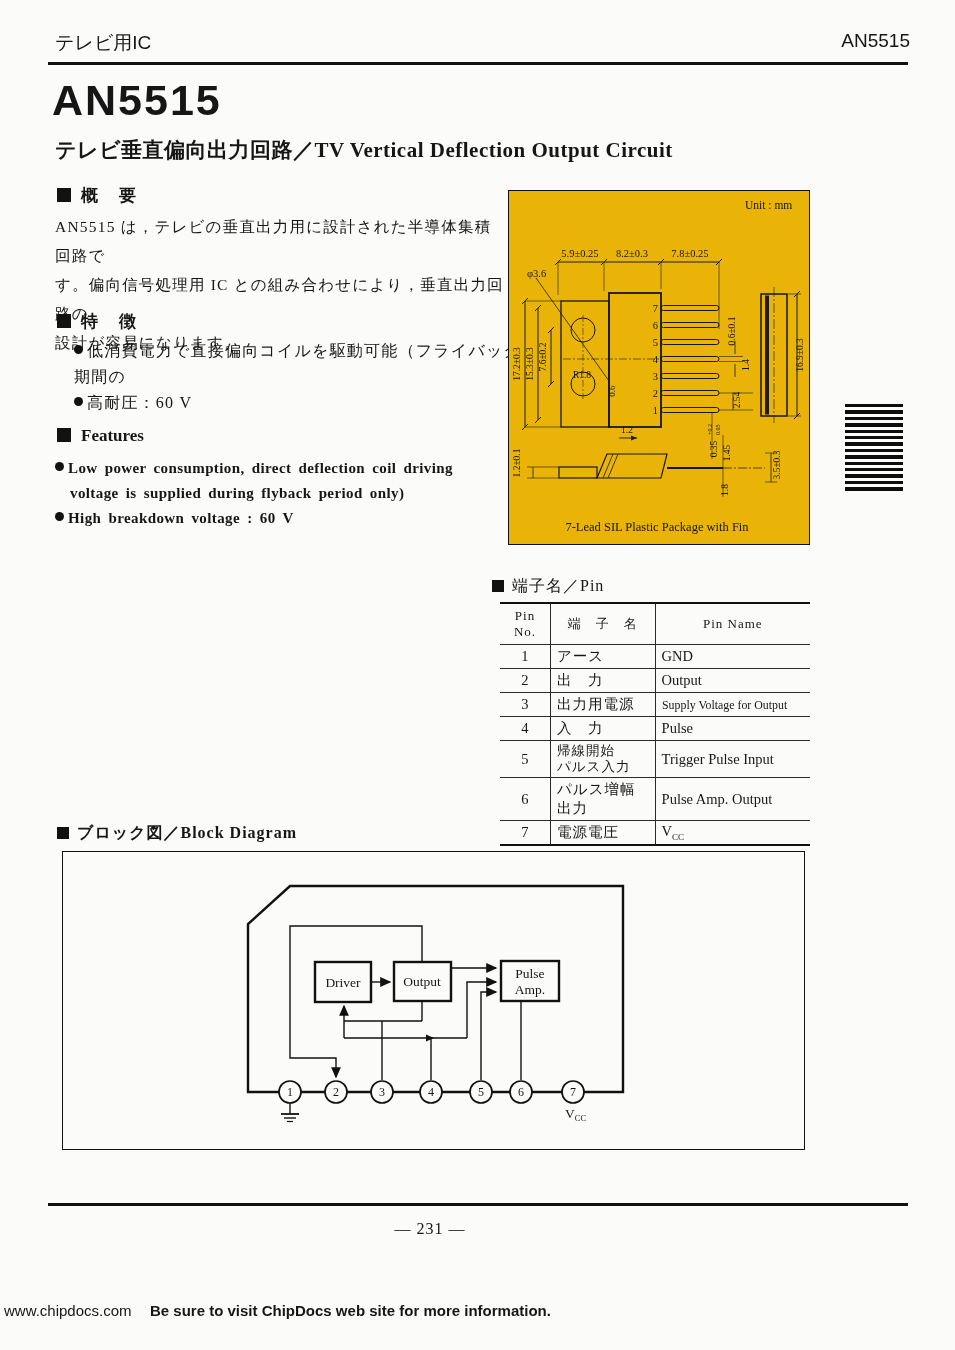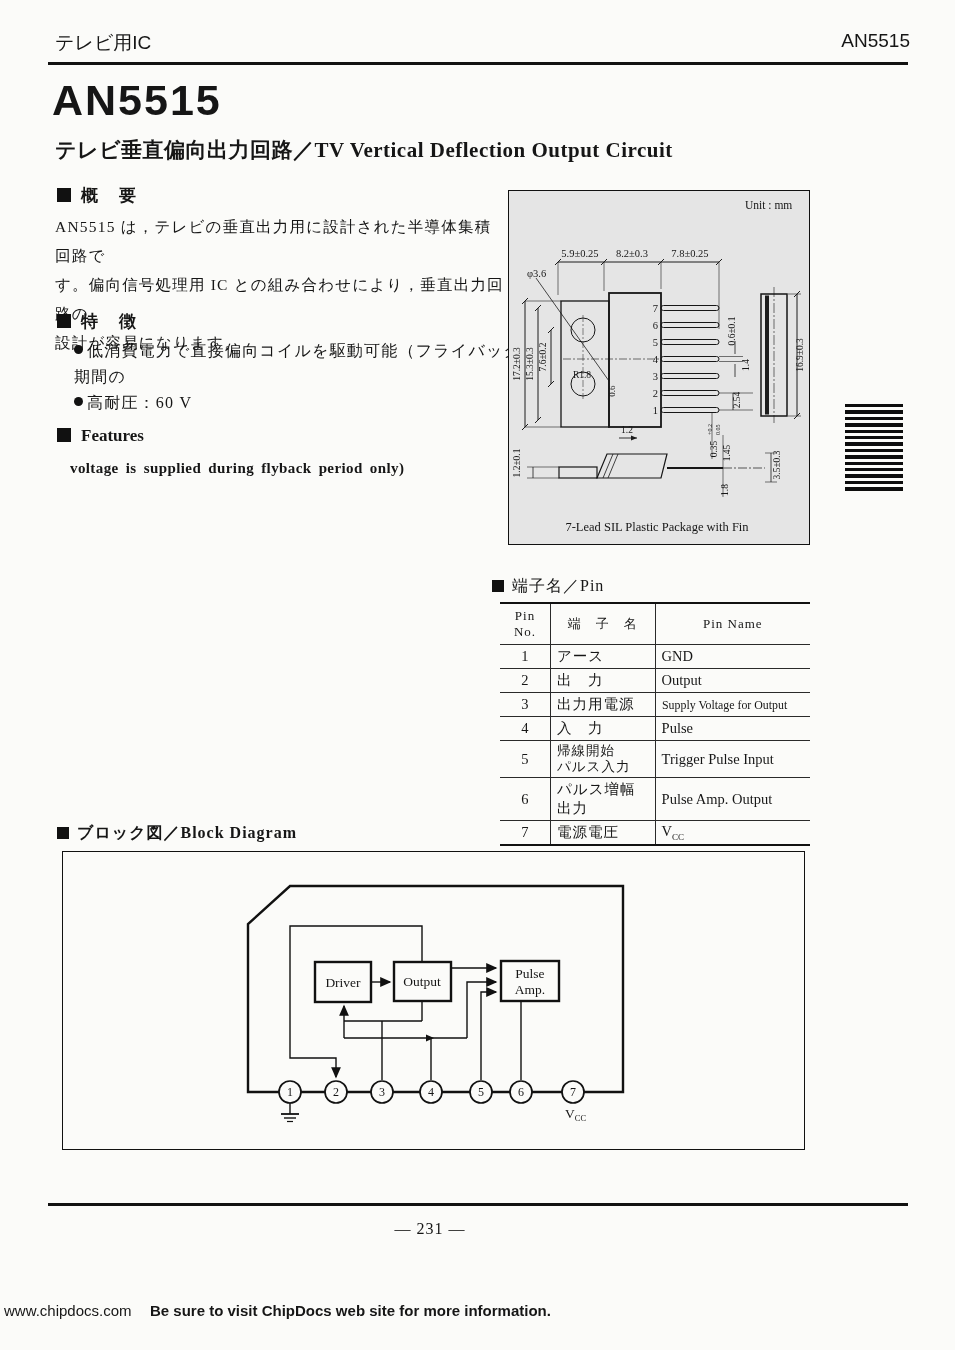--- a/index.html
+++ b/index.html
@@ -21,21 +21,21 @@
 
   .sec-head{font-size:17px;font-weight:bold;letter-spacing:2px;}
   .sq{display:inline-block;width:14px;height:14px;background:#111;margin-right:10px;vertical-align:-1px;}
   .sq-s{width:12px;height:12px;margin-right:8px;}
 
   .body-jp{font-size:15.5px;letter-spacing:1.2px;line-height:29px;}
   .bullet-dot{display:inline-block;width:9px;height:9px;border-radius:50%;background:#111;margin-right:4px;vertical-align:2px;}
   .feat-jp{font-size:16px;letter-spacing:1.2px;line-height:26px;margin-left:19px;}
   .feat-en{font-size:15px;font-weight:bold;letter-spacing:.4px;word-spacing:3px;line-height:25px;}
 
-  .pkg-box{left:508px;top:190px;width:300px;height:353px;border:1.5px solid #111;background:#e5e5e5;}
+  .pkg-box{left:508px;top:190px;width:300px;height:353px;border:1.5px solid #111;background:#eab308;}
   .barcode{left:845px;top:404px;width:58px;height:89px;
     background:repeating-linear-gradient(180deg,#0d0d0d 0px,#0d0d0d 3.4px,rgba(0,0,0,0) 3.4px,rgba(0,0,0,0) 6.4px);}
 
   .pin-head{left:492px;top:576px;font-size:16px;font-weight:normal;letter-spacing:1px;}
   table.pins{left:500px;top:602px;width:310px;border-collapse:collapse;position:absolute;border-top:2.5px solid #111;border-bottom:2px solid #111;}
   table.pins td{border-bottom:1.4px solid #2a2a2a;padding:2px 6px;font-size:14.5px;vertical-align:middle;}
   table.pins td+td{border-left:1.4px solid #2a2a2a;}
   table.pins tr.hd td{font-size:13px;letter-spacing:1px;text-align:center;padding:4px 2px;}
   td.c{text-align:center;width:46px;}
   td.jp{width:112px;letter-spacing:1px;}
@@ -78,21 +78,23 @@
 </div>
 <div class="abs feat-jp" style="left:55px;top:338px;width:450px;">
   <div><span class="bullet-dot"></span><span>低消費電力で直接偏向コイルを駆動可能（フライバック期間の</span></div>
   <div><span class="bullet-dot"></span><span>高耐圧：60 V</span></div>
 </div>
 
 <div class="abs sec-head" style="left:57px;top:426px;letter-spacing:0;">
   <span class="sq"></span><span>Features</span>
 </div>
 <div class="abs feat-en" style="left:55px;top:456px;width:440px;">
+  <div><span class="bullet-dot"></span><span>Low power consumption, direct deflection coil driving</span></div>
   <div style="padding-left:15px;">voltage is supplied during flyback period only)</div>
+  <div><span class="bullet-dot"></span><span>High breakdown voltage : 60 V</span></div>
 </div>
 
 <div class="abs pkg-box">
 <svg width="297" height="350" viewBox="0 0 297 350">
 
   <text x="236" y="18" font-size="11.5">Unit : mm</text>
 
   <g stroke="#1c1c1c" fill="none" stroke-width="1">
 
     <line x1="49" y1="71" x2="210" y2="71"></line>

